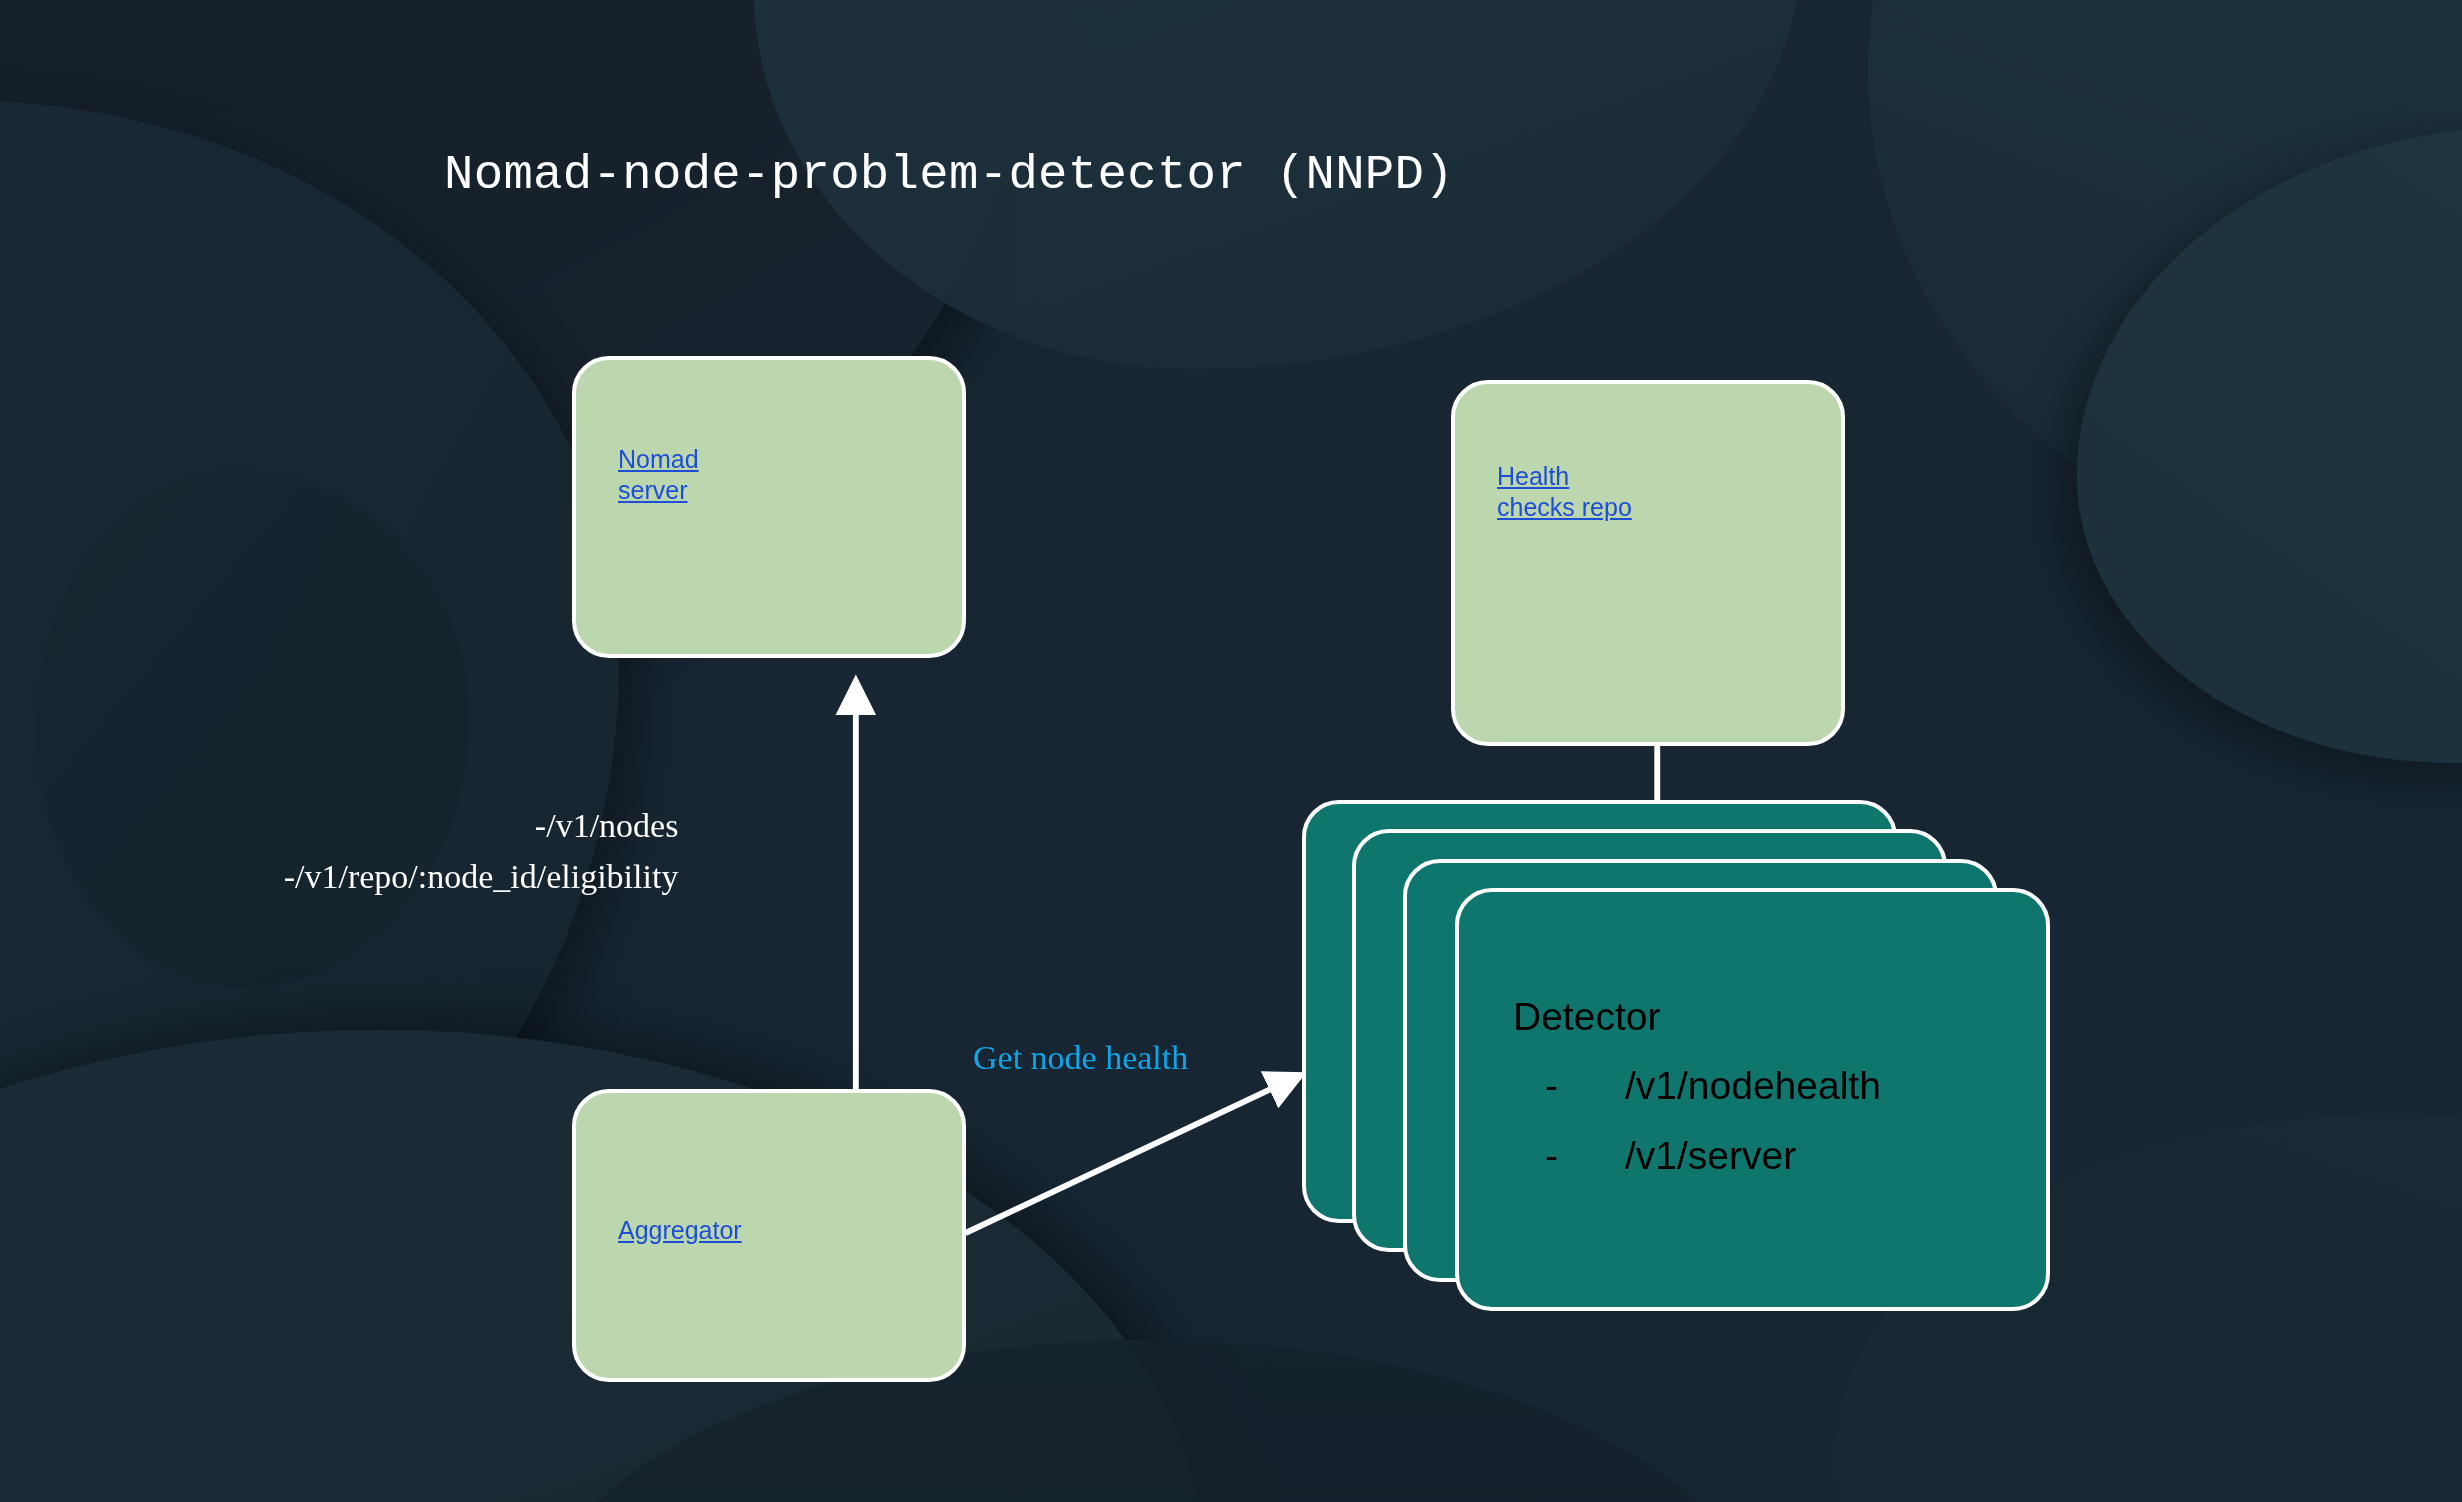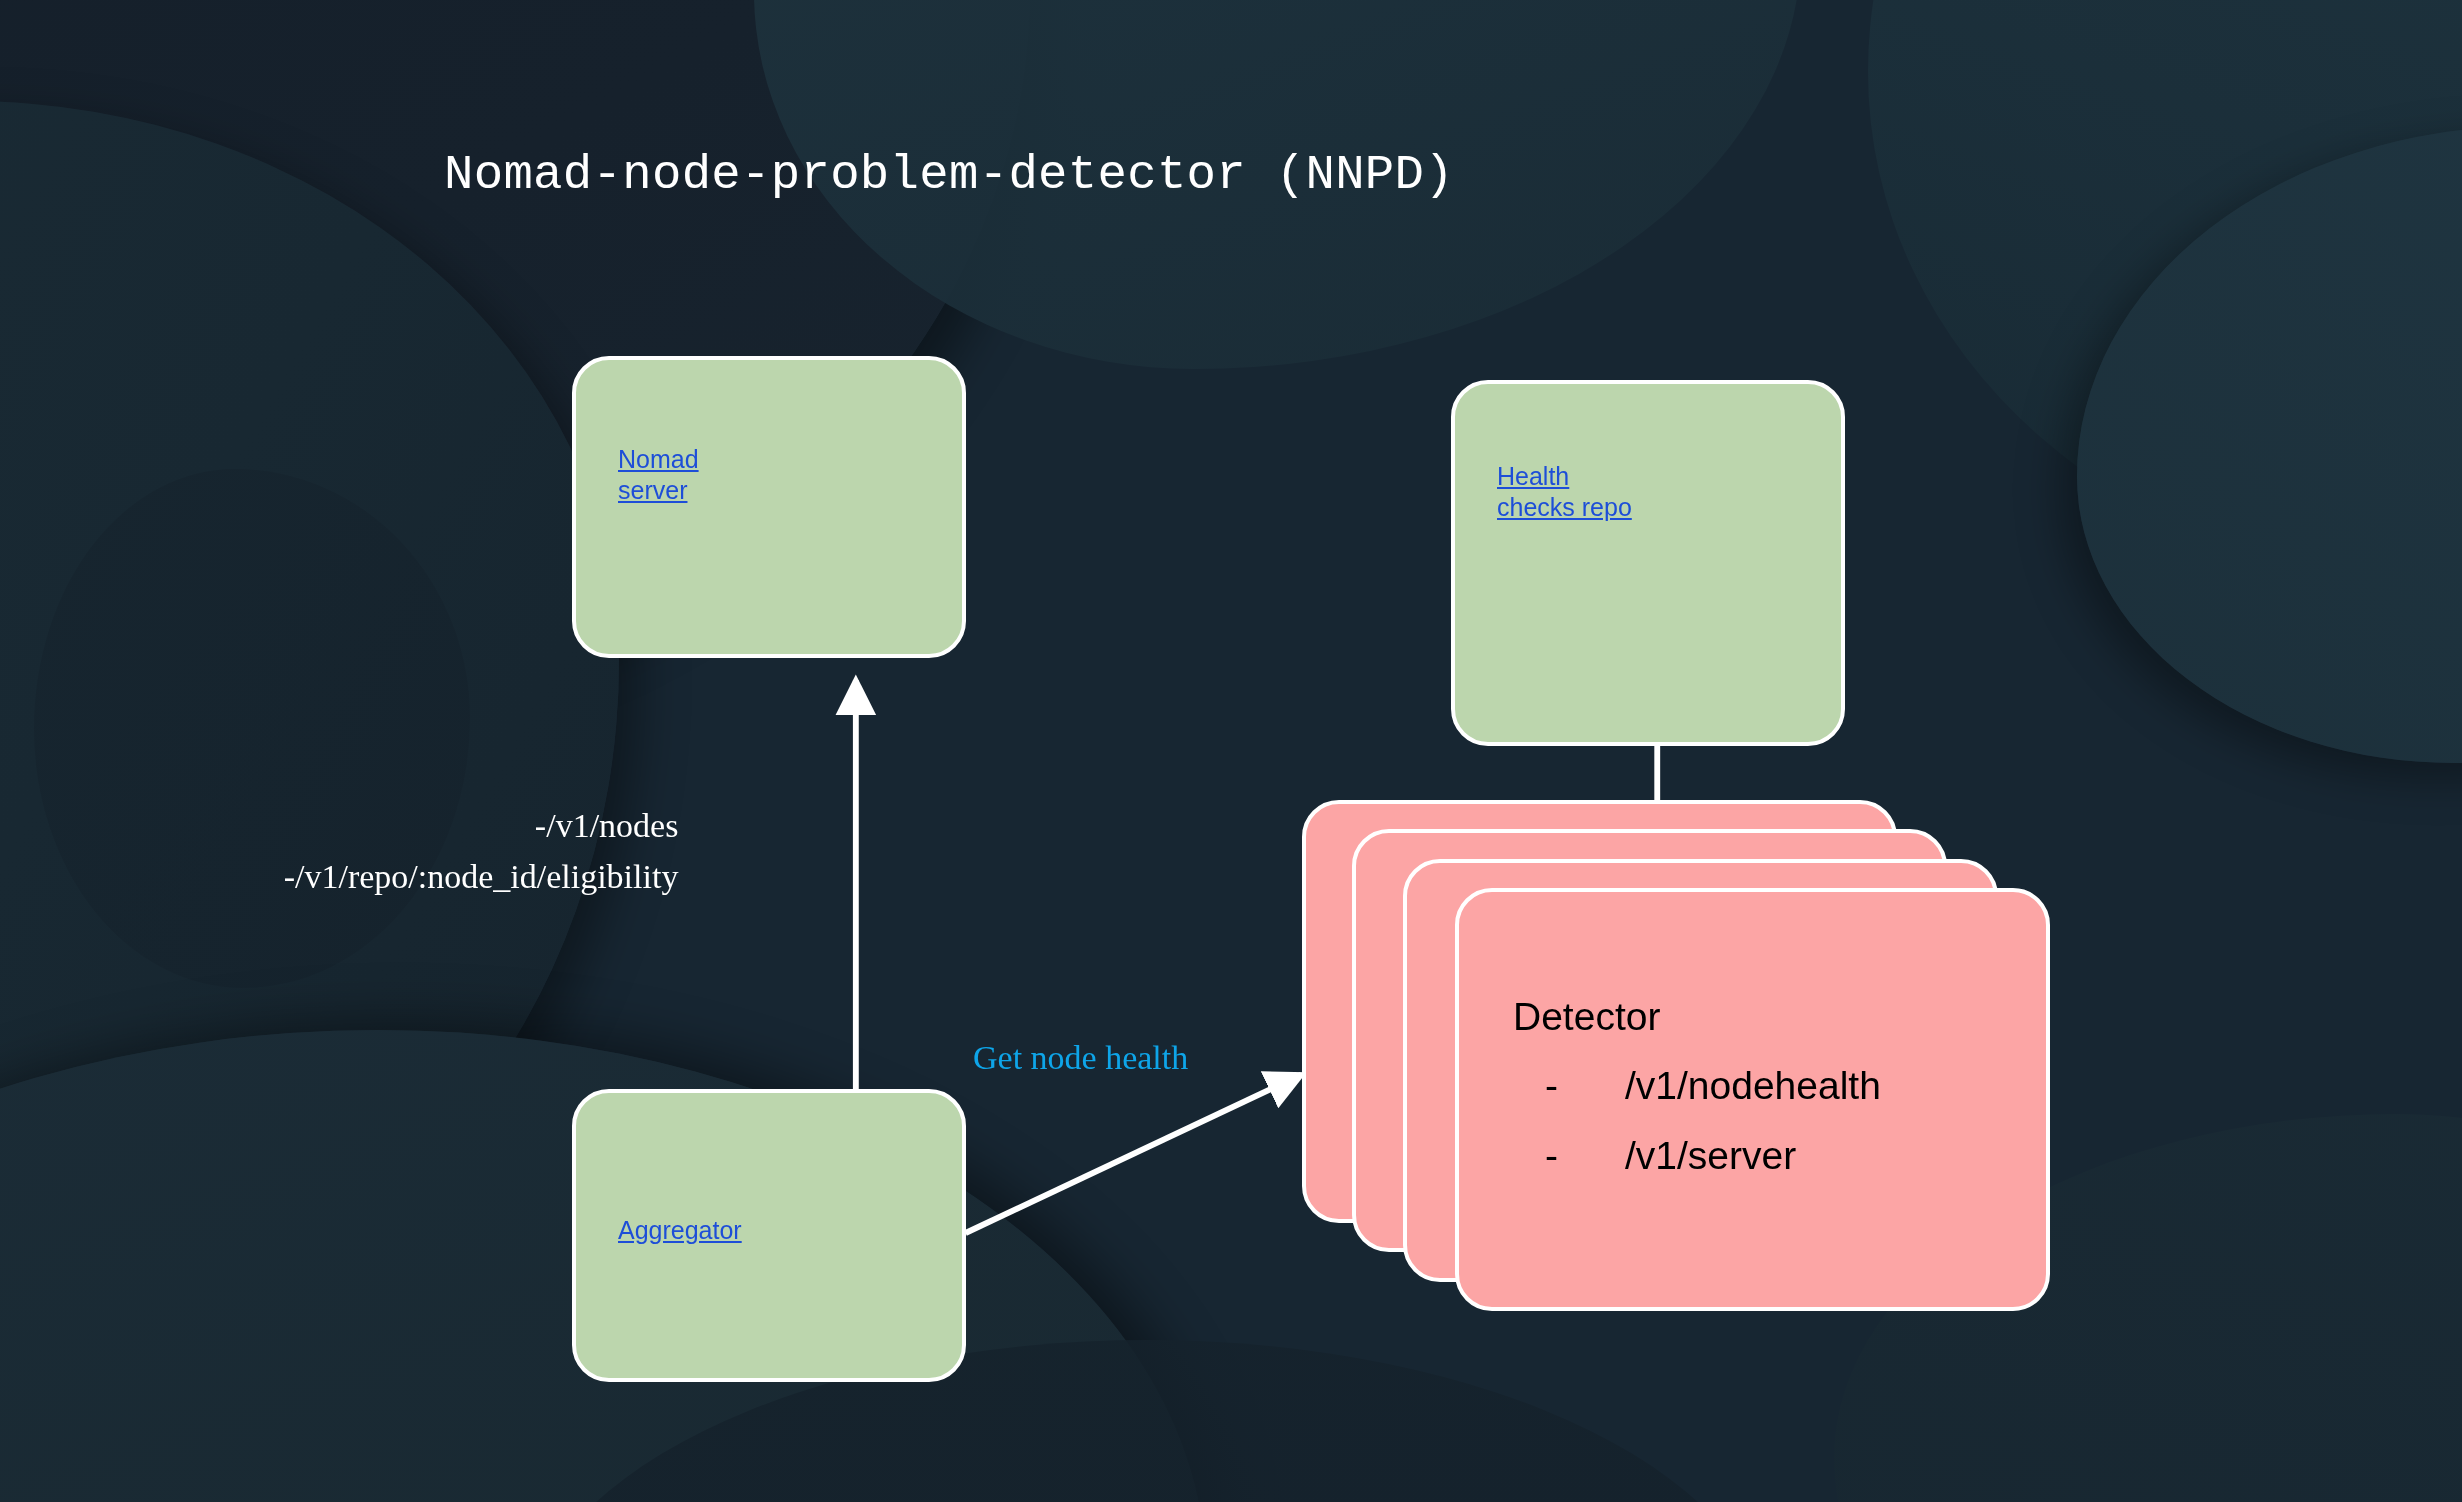--- a/index.html
+++ b/index.html
@@ -179,21 +179,21 @@
     position: absolute;
     left: 1302px;
     top: 800px;
     width: 754px;
     height: 511px;
   }
   .stack-card {
     position: absolute;
     width: 595px;
     height: 423px;
-    background: #fca5a5;
+    background: #0f766e;
     border: 4.2px solid #ffffff;
     border-radius: 37px;
     box-sizing: border-box;
   }
   .stack-card-0 { left: 0px;   top: 0px;   z-index: 1; }
   .stack-card-1 { left: 50px;  top: 29px;  z-index: 2; }
   .stack-card-2 { left: 101px; top: 59px;  z-index: 3; }
   .stack-card-3 { left: 153px; top: 88px; z-index: 4; }
 
   .ghost-letter {

